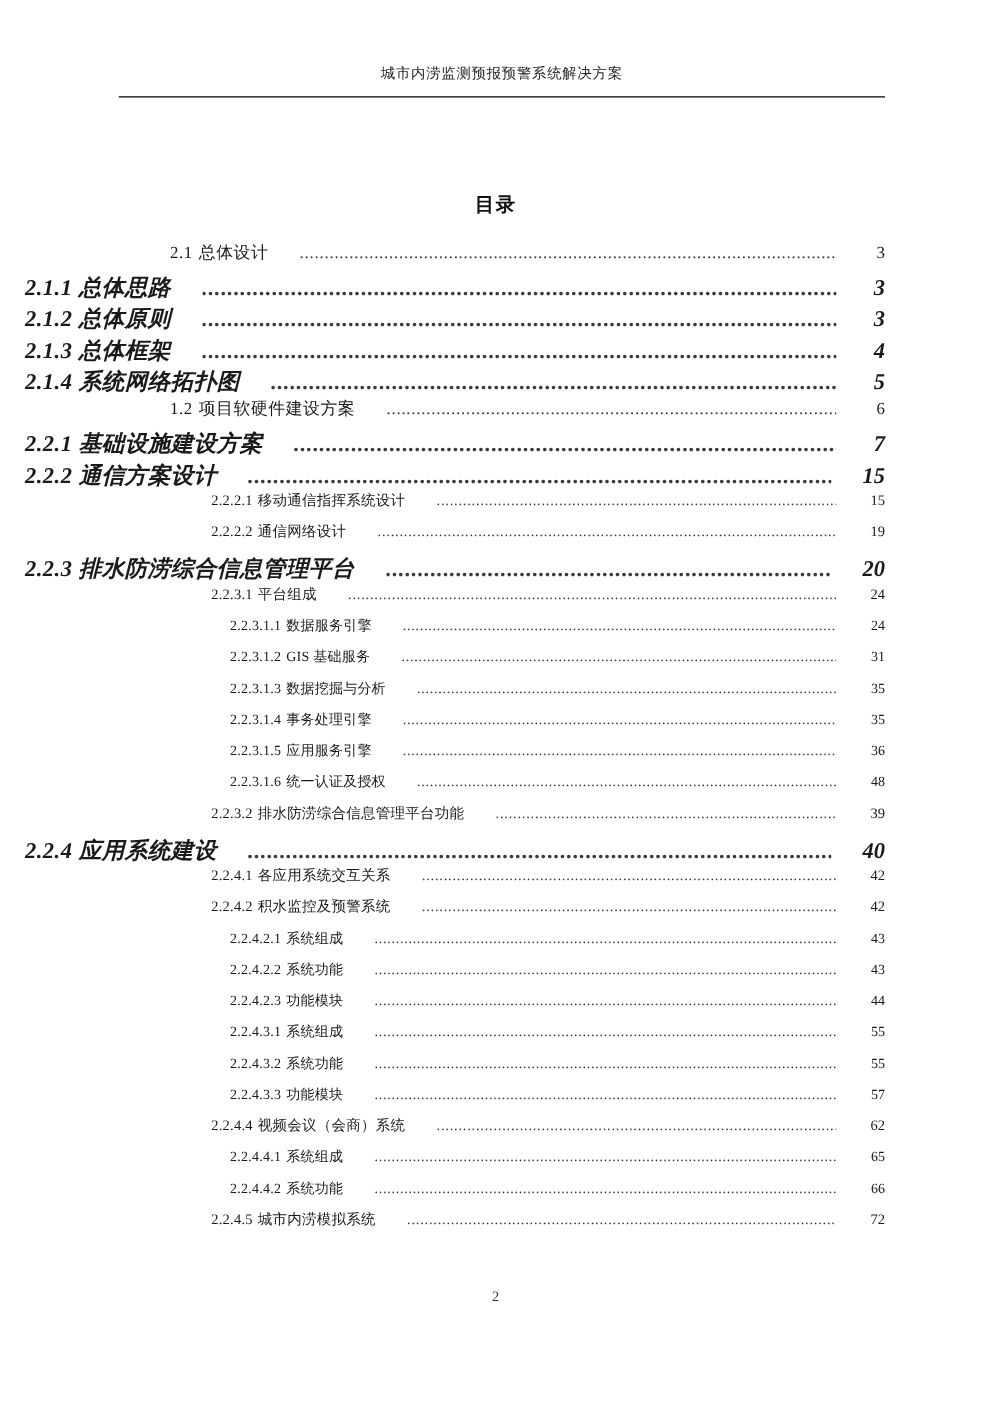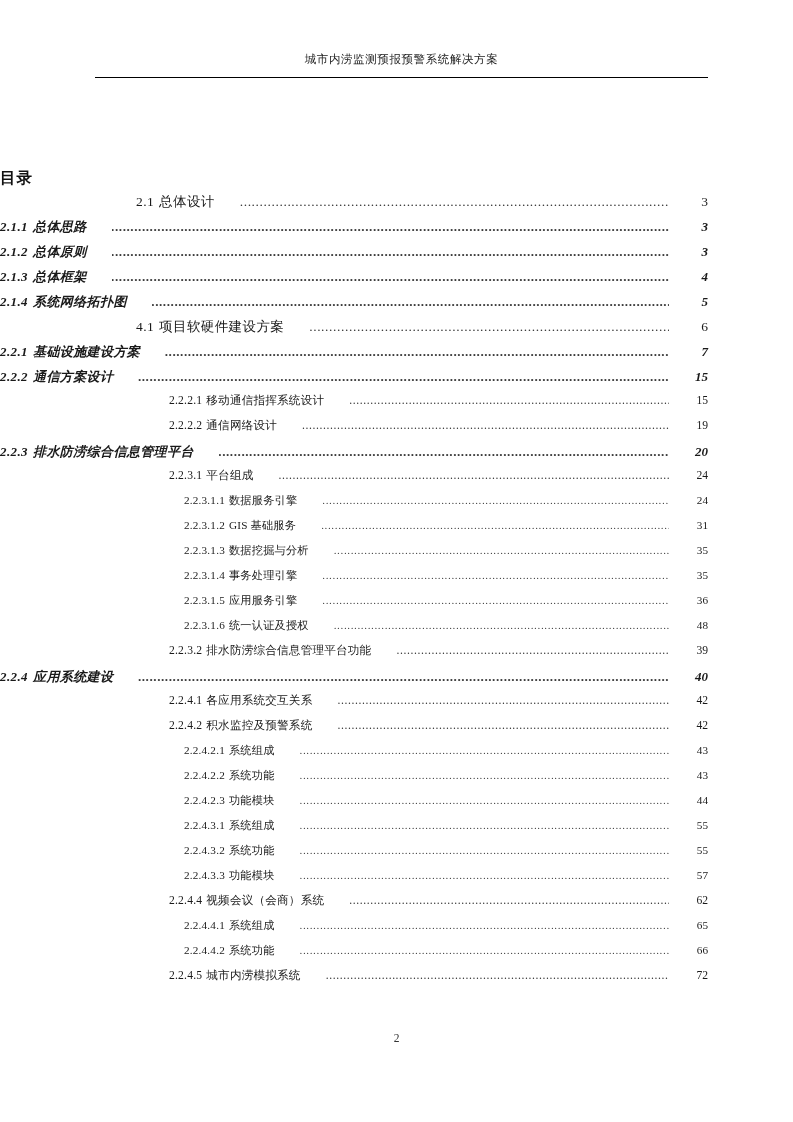--- a/index.html
+++ b/index.html
@@ -43,22 +43,23 @@
     top: 77px;
     width: 613px;
     height: 0;
     border-top: 1.6px solid #000000;
   }
 
   
   .toc-title {
     position: absolute;
     left: 0;
-    top: 168px;
+    top: 154px;
     width: 793px;
+    text-align: center;
     font-size: 15.5px;
     font-weight: bold;
     letter-spacing: 1px;
     color: #111111;
   }
 
   
   .toc {
     position: absolute;
     left: 0;
@@ -97,21 +98,21 @@
     flex: 0 0 auto;
     text-align: right;
     min-width: 14px;
     white-space: nowrap;
   }
 
   
   .lvl1 { padding-left: 136px; font-size: 13.5px; font-style: normal; font-weight: normal; }
   .lvl1 .toc-label { letter-spacing: 0.4px; }
 
-  .lvl2 { font-size: 13px; font-style: italic; font-weight: bold; }
+  .lvl2 { font-size: 18px; font-style: italic; font-weight: bold; margin-left: 20px; }
   .lvl2 .toc-label { letter-spacing: 0.4px; }
   .lvl2 .toc-page { font-style: italic; font-weight: bold; }
 
   .lvl3 { padding-left: 169px; font-size: 11.6px; font-style: normal; font-weight: normal; }
   .lvl3 .toc-label { letter-spacing: 0.2px; }
 
   .lvl4 { padding-left: 184px; font-size: 11.2px; font-style: normal; font-weight: normal; font-family: Liberation Serif, serif; }
   .lvl4 .toc-label { letter-spacing: 0.2px; }
 
   
@@ -161,21 +162,21 @@
         <span class="toc-label"><span class="num">2.1.3</span><span>总体框架</span></span>
         <span class="toc-leader"></span>
         <span class="toc-page">4</span>
       </div>
       <div class="toc-row lvl2">
         <span class="toc-label"><span class="num">2.1.4</span><span>系统网络拓扑图</span></span>
         <span class="toc-leader"></span>
         <span class="toc-page">5</span>
       </div>
       <div class="toc-row lvl1">
-        <span class="toc-label"><span class="num">4.1</span><span>项目软硬件建设方案</span></span>
+        <span class="toc-label"><span class="num">1.2</span><span>项目软硬件建设方案</span></span>
         <span class="toc-leader"></span>
         <span class="toc-page">6</span>
       </div>
       <div class="toc-row lvl2">
         <span class="toc-label"><span class="num">2.2.1</span><span>基础设施建设方案</span></span>
         <span class="toc-leader"></span>
         <span class="toc-page">7</span>
       </div>
       <div class="toc-row lvl2">
         <span class="toc-label"><span class="num">2.2.2</span><span>通信方案设计</span></span>

